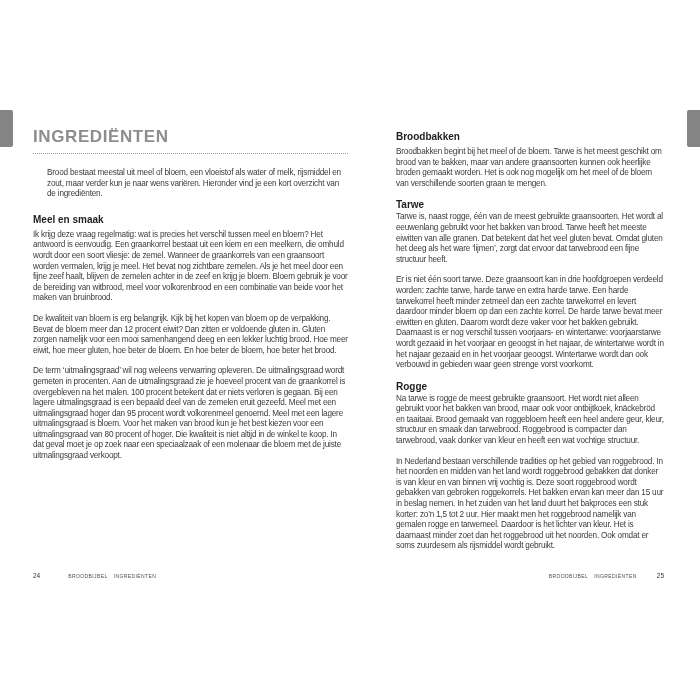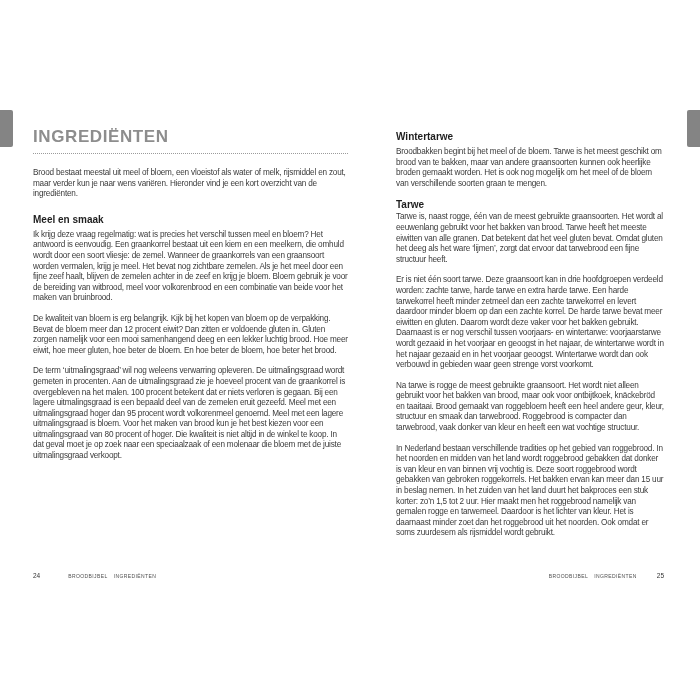--- a/index.html
+++ b/index.html
@@ -25,21 +25,21 @@
 
   .chapter-title{
     font-size:17px;line-height:1;font-weight:bold;
     color:var(--accent-gray);letter-spacing:0.6px;margin:0 0 8px 0;
   }
   .dotted-rule{
     width:100%;height:0;border-top:1.5px dotted #9b9b9b;margin:0 0 14px 0;
   }
   .intro{
     font-size:8.2px;line-height:10.6px;letter-spacing:-0.2px;
-    color:var(--body-text);margin:0 0 14px 0;
+    color:var(--body-text);margin:0 0 14px 14px;
   }
   .section-heading{
     font-size:10px;line-height:1.1;font-weight:bold;
     color:var(--heading-text);margin:0 0 5px 0;
   }
   .subheading{
     font-size:10px;line-height:1.1;font-weight:bold;
     color:var(--heading-text);margin:10px 0 2px 0;
   }
   .body-par{
@@ -72,27 +72,28 @@
     <div class="dotted-rule"></div>
     <p class="intro">Brood bestaat meestal uit meel of bloem, een vloeistof als water of melk, rijsmiddel en zout, maar verder kun je naar wens variëren. Hieronder vind je een kort overzicht van de ingrediënten.</p>
 
     <h2 class="section-heading">Meel en smaak</h2>
     <p class="body-par">Ik krijg deze vraag regelmatig: wat is precies het verschil tussen meel en bloem? Het antwoord is eenvoudig. Een graankorrel bestaat uit een kiem en een meelkern, die omhuld wordt door een soort vliesje: de zemel. Wanneer de graankorrels van een graansoort worden vermalen, krijg je meel. Het bevat nog zichtbare zemelen. Als je het meel door een fijne zeef haalt, blijven de zemelen achter in de zeef en krijg je bloem. Bloem gebruik je voor de bereiding van witbrood, meel voor volkorenbrood en een combinatie van beide voor het maken van bruinbrood.</p>
     <p class="body-par">De kwaliteit van bloem is erg belangrijk. Kijk bij het kopen van bloem op de verpakking. Bevat de bloem meer dan 12 procent eiwit? Dan zitten er voldoende gluten in. Gluten zorgen namelijk voor een mooi samenhangend deeg en een lekker luchtig brood. Hoe meer eiwit, hoe meer gluten, hoe beter de bloem. En hoe beter de bloem, hoe beter het brood.</p>
     <p class="body-par">De term ‘uitmalingsgraad’ wil nog weleens verwarring opleveren. De uitmalingsgraad wordt gemeten in procenten. Aan de uitmalingsgraad zie je hoeveel procent van de graankorrel is overgebleven na het malen. 100 procent betekent dat er niets verloren is gegaan. Bij een lagere uitmalingsgraad is een bepaald deel van de zemelen eruit gezeefd. Meel met een uitmalingsgraad hoger dan 95 procent wordt volkorenmeel genoemd. Meel met een lagere uitmalingsgraad is bloem. Voor het maken van brood kun je het best kiezen voor een uitmalingsgraad van 80 procent of hoger. Die kwaliteit is niet altijd in de winkel te koop. In dat geval moet je op zoek naar een speciaalzaak of een molenaar die bloem met de juiste uitmalingsgraad verkoopt.</p>
   </div>
 
   <div class="page page-right">
-    <h2 class="section-heading">Wintertarwe</h2>
+    <h2 class="section-heading">Broodbakken</h2>
     <p class="body-par">Broodbakken begint bij het meel of de bloem. Tarwe is het meest geschikt om brood van te bakken, maar van andere graansoorten kunnen ook heerlijke broden gemaakt worden. Het is ook nog mogelijk om het meel of de bloem van verschillende soorten graan te mengen.</p>
 
     <h3 class="subheading">Tarwe</h3>
     <p class="body-par tight">Tarwe is, naast rogge, één van de meest gebruikte graansoorten. Het wordt al eeuwenlang gebruikt voor het bakken van brood. Tarwe heeft het meeste eiwitten van alle granen. Dat betekent dat het veel gluten bevat. Omdat gluten het deeg als het ware ‘lijmen’, zorgt dat ervoor dat tarwebrood een fijne structuur heeft.</p>
     <p class="body-par">Er is niet één soort tarwe. Deze graansoort kan in drie hoofdgroepen verdeeld worden: zachte tarwe, harde tarwe en extra harde tarwe. Een harde tarwekorrel heeft minder zetmeel dan een zachte tarwekorrel en levert daardoor minder bloem op dan een zachte korrel. De harde tarwe bevat meer eiwitten en gluten. Daarom wordt deze vaker voor het bakken gebruikt. Daarnaast is er nog verschil tussen voorjaars- en wintertarwe: voorjaarstarwe wordt gezaaid in het voorjaar en geoogst in het najaar, de wintertarwe wordt in het najaar gezaaid en in het voorjaar geoogst. Wintertarwe wordt dan ook verbouwd in gebieden waar geen strenge vorst voorkomt.</p>
 
+    <h3 class="subheading">Rogge</h3>
     <p class="body-par tight">Na tarwe is rogge de meest gebruikte graansoort. Het wordt niet alleen gebruikt voor het bakken van brood, maar ook voor ontbijtkoek, knäckebröd en taaitaai. Brood gemaakt van roggebloem heeft een heel andere geur, kleur, structuur en smaak dan tarwebrood. Roggebrood is compacter dan tarwebrood, vaak donker van kleur en heeft een wat vochtige structuur.</p>
     <p class="body-par">In Nederland bestaan verschillende tradities op het gebied van roggebrood. In het noorden en midden van het land wordt roggebrood gebakken dat donker is van kleur en van binnen vrij vochtig is. Deze soort roggebrood wordt gebakken van gebroken roggekorrels. Het bakken ervan kan meer dan 15 uur in beslag nemen. In het zuiden van het land duurt het bakproces een stuk korter: zo’n 1,5 tot 2 uur. Hier maakt men het roggebrood namelijk van gemalen rogge en tarwemeel. Daardoor is het lichter van kleur. Het is daarnaast minder zoet dan het roggebrood uit het noorden. Ook omdat er soms zuurdesem als rijsmiddel wordt gebruikt.</p>
   </div>
 
   <div class="footer footer-left">
     <span class="pagenum">24</span>
     <span class="running-head"><span class="rh-book">BROODBIJBEL</span><span class="rh-chapter">INGREDIËNTEN</span></span>
   </div>
 
   <div class="footer footer-right">

